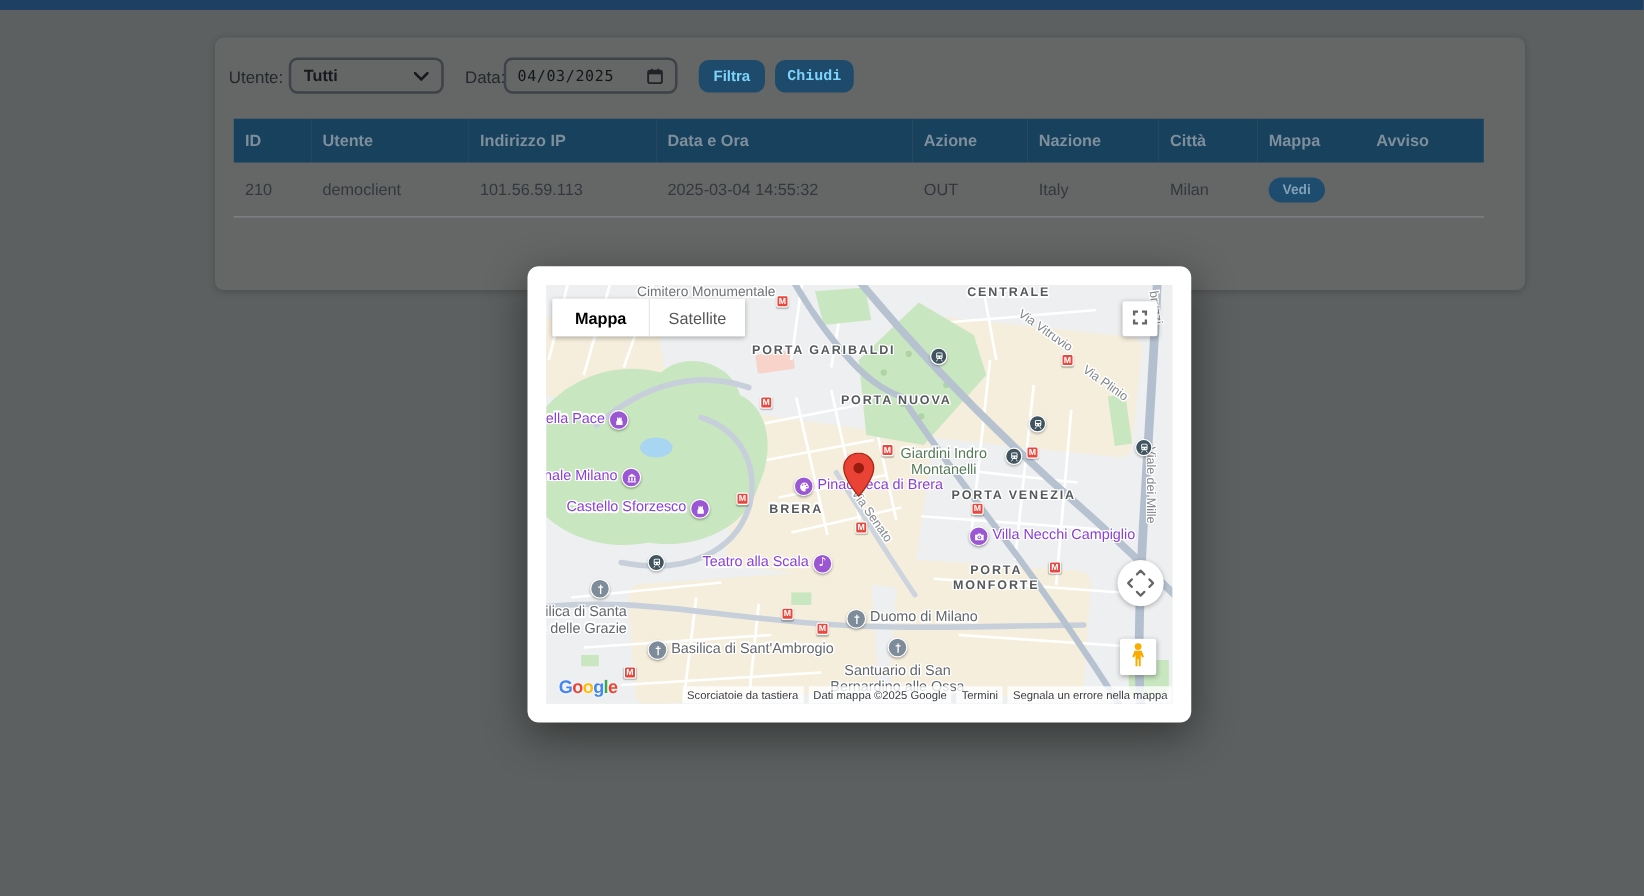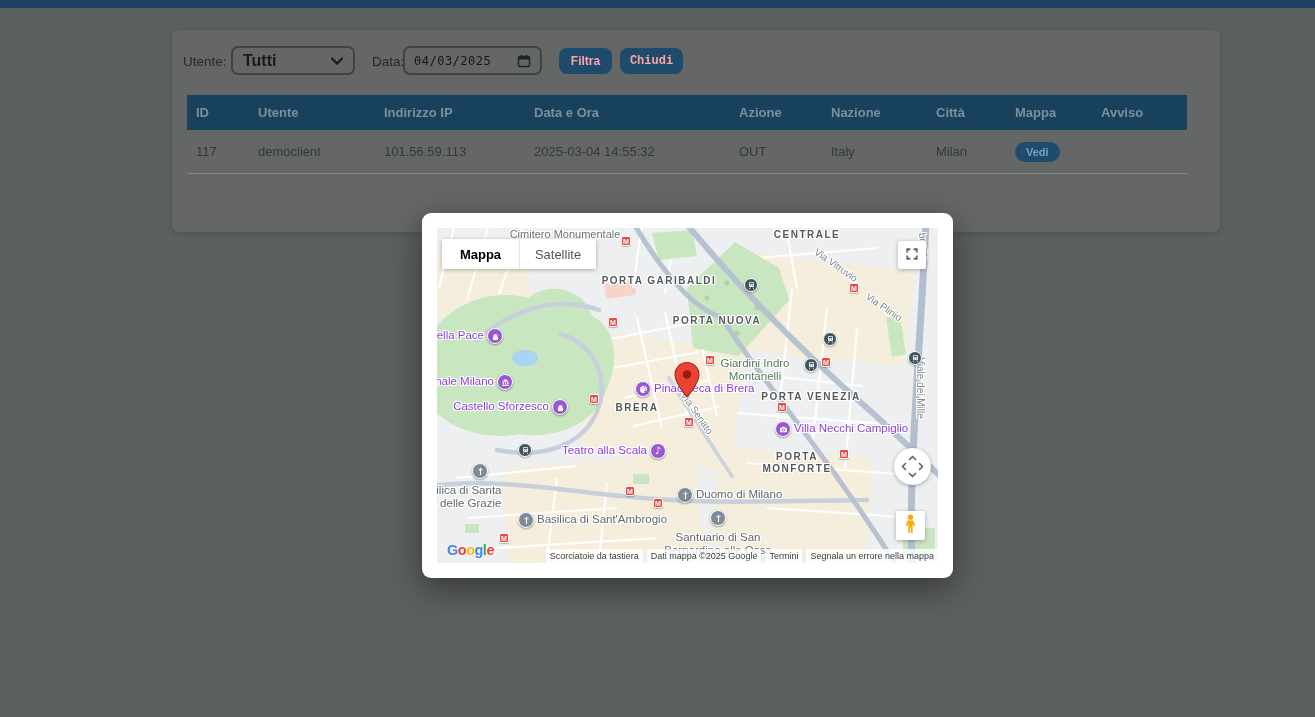--- a/index.html
+++ b/index.html
@@ -3,28 +3,28 @@
 <meta charset="utf-8">
 <style>
   html,body{margin:0;padding:0;width:1315px;height:717px;overflow:hidden;
     background:#5d6060;font-family:"Liberation Sans",sans-serif;position:relative;}
   .navbar{position:absolute;left:0;top:0;width:1315px;height:8px;background:#1d4063;}
   .panel{position:absolute;left:172px;top:30px;width:1048px;height:202px;background:#656767;
     border-radius:7px;box-shadow:0 1px 6px rgba(0,0,0,.18);}
   .flabel{position:absolute;font-size:13.5px;color:#24282b;top:24px;}
   .selectbox{position:absolute;left:59px;top:16px;width:124px;height:29px;border:2px solid #3f4347;
     border-radius:7px;display:flex;align-items:center;padding:0 10px;box-sizing:border-box;
-    font-size:16px;font-weight:700;color:#17191c;cursor:pointer;text-align:center;}
+    font-size:13px;font-weight:700;color:#17191c;cursor:pointer;text-align:center;}
   .selectbox .chev{margin-left:auto;display:flex;}
   .datebox{position:absolute;left:231px;top:16px;width:139px;height:29px;border:2px solid #3f4347;
     border-radius:7px;display:flex;align-items:center;padding:0 9px;box-sizing:border-box;
     font-family:"DejaVu Sans Mono",monospace;font-size:12px;color:#141719;letter-spacing:.5px;}
   .datebox .cal{margin-left:auto;display:flex;}
   .btn{position:absolute;top:18px;height:26px;border:none;border-radius:8px;background:#1e4a6b;
-    color:#fca5a5;font-size:12px;font-weight:700;font-family:"Liberation Sans",sans-serif;cursor:pointer;}
+    color:#7dd3fc;font-size:12px;font-weight:700;font-family:"Liberation Sans",sans-serif;cursor:pointer;}
   .btn.filtra{left:387px;width:53px;}
   .btn.chiudi{left:448px;width:63px;font-family:Liberation Mono, monospace;}
   table.log{position:absolute;left:15px;top:65px;width:1000px;border-collapse:collapse;table-layout:fixed;}
   table.log th{background:#17415d;color:#7f8e9b;font-size:13px;font-weight:700;text-align:left;
     height:35px;padding:0 0 0 9px;}
   table.log td{height:43px;color:#34383c;font-size:13px;padding:0 0 0 9px;border-bottom:1px solid #83868a;}
   .vedi{display:inline-block;background:#1e4c6e;color:#7fa0b6;font-size:11px;font-weight:700;
     border:none;border-radius:10px;padding:4px 11px;cursor:pointer;font-family:"Liberation Sans",sans-serif;}
   
   .modal{position:absolute;left:422px;top:213px;width:531px;height:365px;background:#fff;
@@ -124,21 +124,21 @@
         <th>Data e Ora</th>
         <th>Azione</th>
         <th>Nazione</th>
         <th>Città</th>
         <th>Mappa</th>
         <th>Avviso</th>
       </tr>
     </thead>
     <tbody>
       <tr>
-        <td>117</td>
+        <td>210</td>
         <td>democlient</td>
         <td>101.56.59.113</td>
         <td>2025-03-04 14:55:32</td>
         <td>OUT</td>
         <td>Italy</td>
         <td>Milan</td>
         <td><button class="vedi">Vedi</button></td>
         <td></td>
       </tr>
     </tbody>

